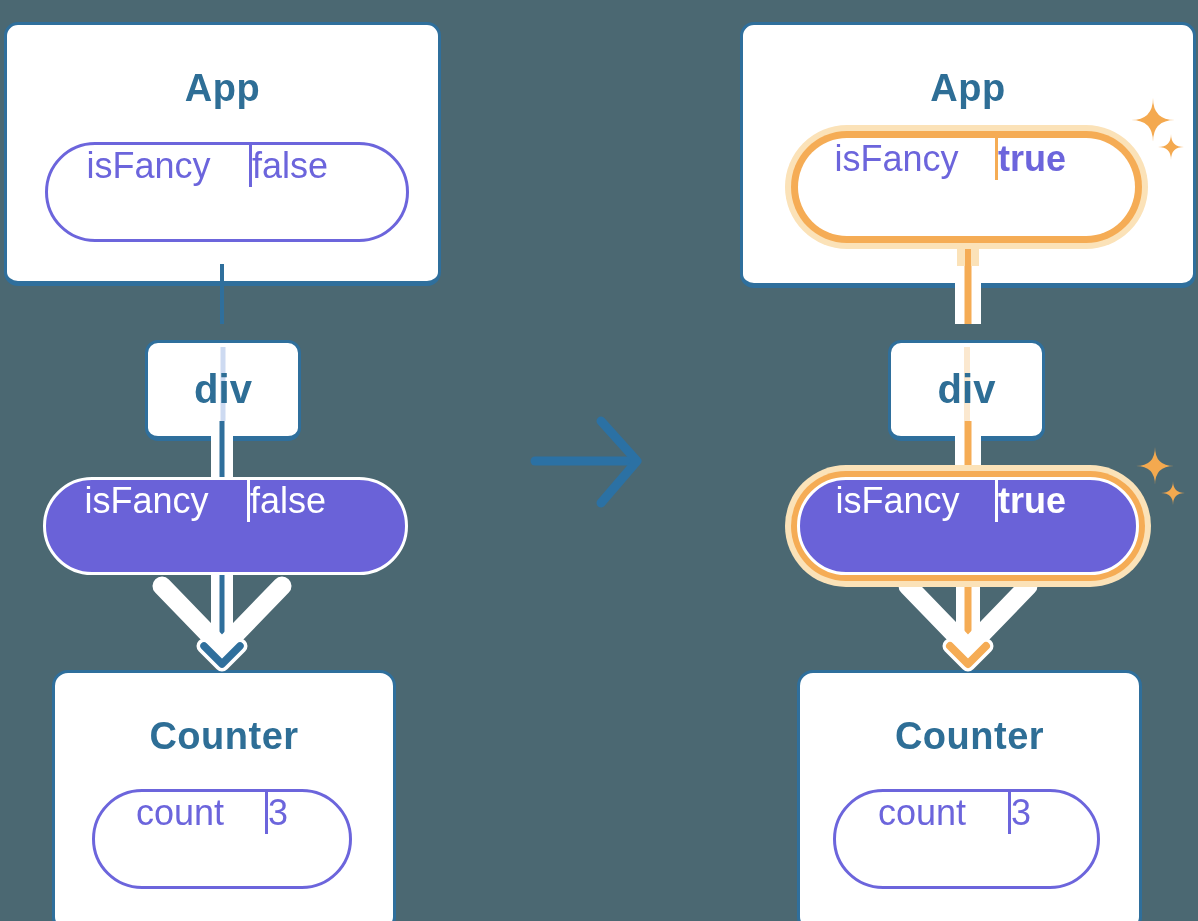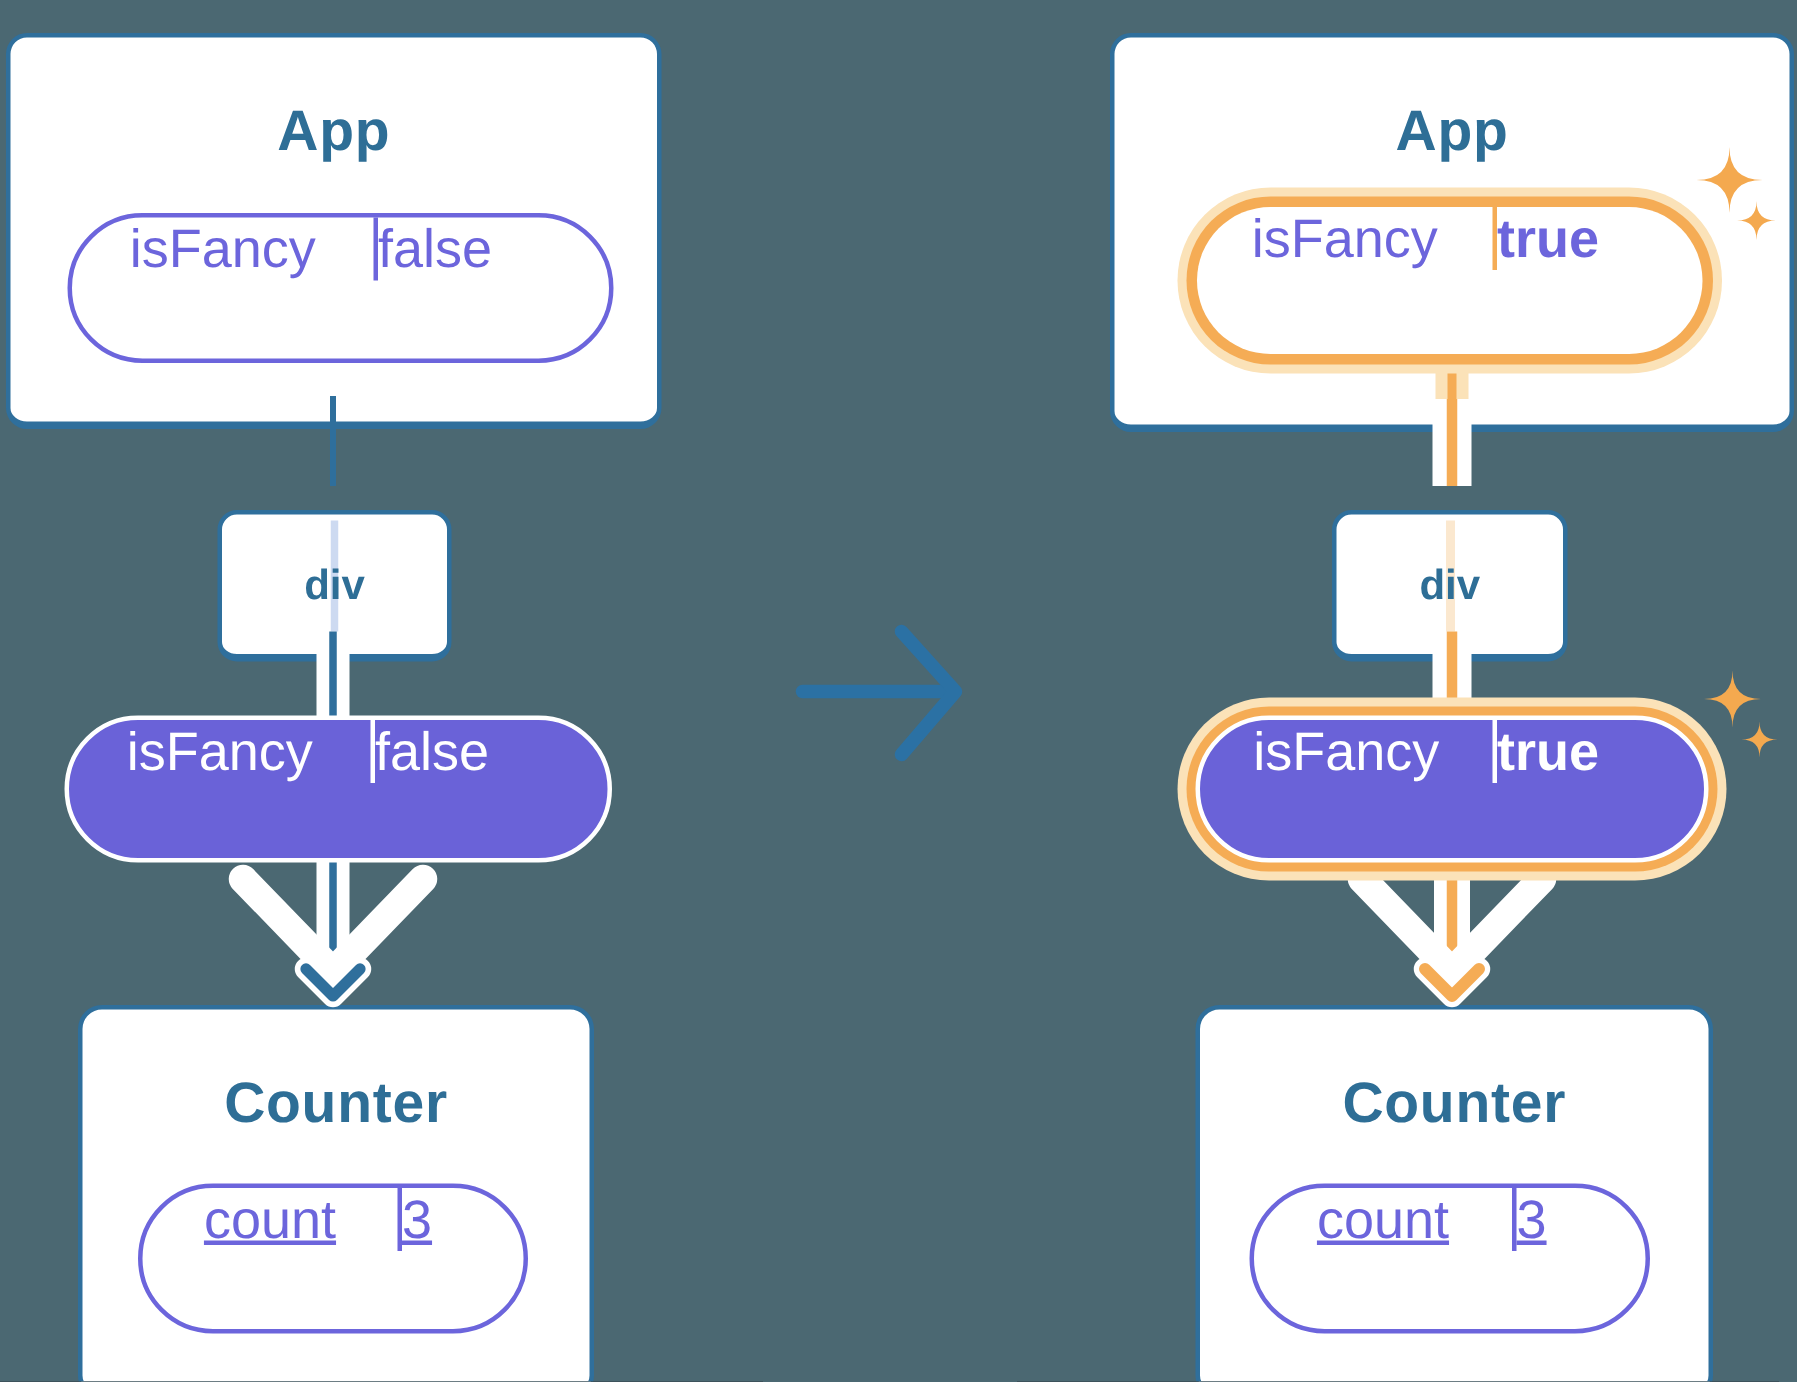--- a/index.html
+++ b/index.html
@@ -28,21 +28,21 @@
   .counter-card.l{left:52px;top:652px;width:344px;height:263px;border-radius:16px;}
   .counter-card.r{left:797px;top:652px;width:345px;height:263px;border-radius:16px;}
   .card-title{
     margin-top:42px;text-align:center;
     color:var(--heading-text,#2E6E96);
     font-size:38px;font-weight:600;letter-spacing:.5px;
   }
   .div-label{
     position:relative;z-index:1;
     color:var(--heading-text,#2E6E96);
-    font-size:28px;font-weight:600;
+    font-size:40px;font-weight:600;
   }
   
   .pill{
     position:absolute;display:flex;align-items:flex-start;
     border-radius:50px;box-sizing:border-box;
   }
   .pill .k,.pill .v{
     display:flex;align-items:center;justify-content:center;
     font-size:36px;
   }
@@ -52,21 +52,21 @@
   .app-pill.l{left:38px;top:117px;width:364px;height:100px;}
   .app-pill.l .k{width:201px;}
   .app-pill.r{
     left:55px;top:113px;width:337px;height:98px;
     border:none;color:var(--purple,#6C65DC);background:#fff;
     box-shadow:0 0 0 7px var(--orange,#F5AC55),0 0 0 13px var(--orange-halo,#FBE2B8);
     border-radius:49px;
   }
   .app-pill.r .k{width:197px;}
   .app-pill.r .v{border-left-color:var(--orange,#F5AC55);font-weight:700;}
-  .counter-pill{border-radius:50px;text-decoration:underline;}
+  .counter-pill{border-radius:50px;}
   .counter-pill.l{left:37px;top:116px;width:260px;height:100px;}
   .counter-pill.l .k{width:170px;}
   .counter-pill.r{left:33px;top:116px;width:267px;height:100px;}
   .counter-pill.r .k{width:172px;}
   .solid{
     background:var(--purple-fill,#6A62D8);
     border:3px solid #fff;color:#fff;z-index:5;
   }
   .solid .v{border-left-color:#fff;}
   .prop-pill.l{left:43px;top:477px;width:365px;height:98px;}

